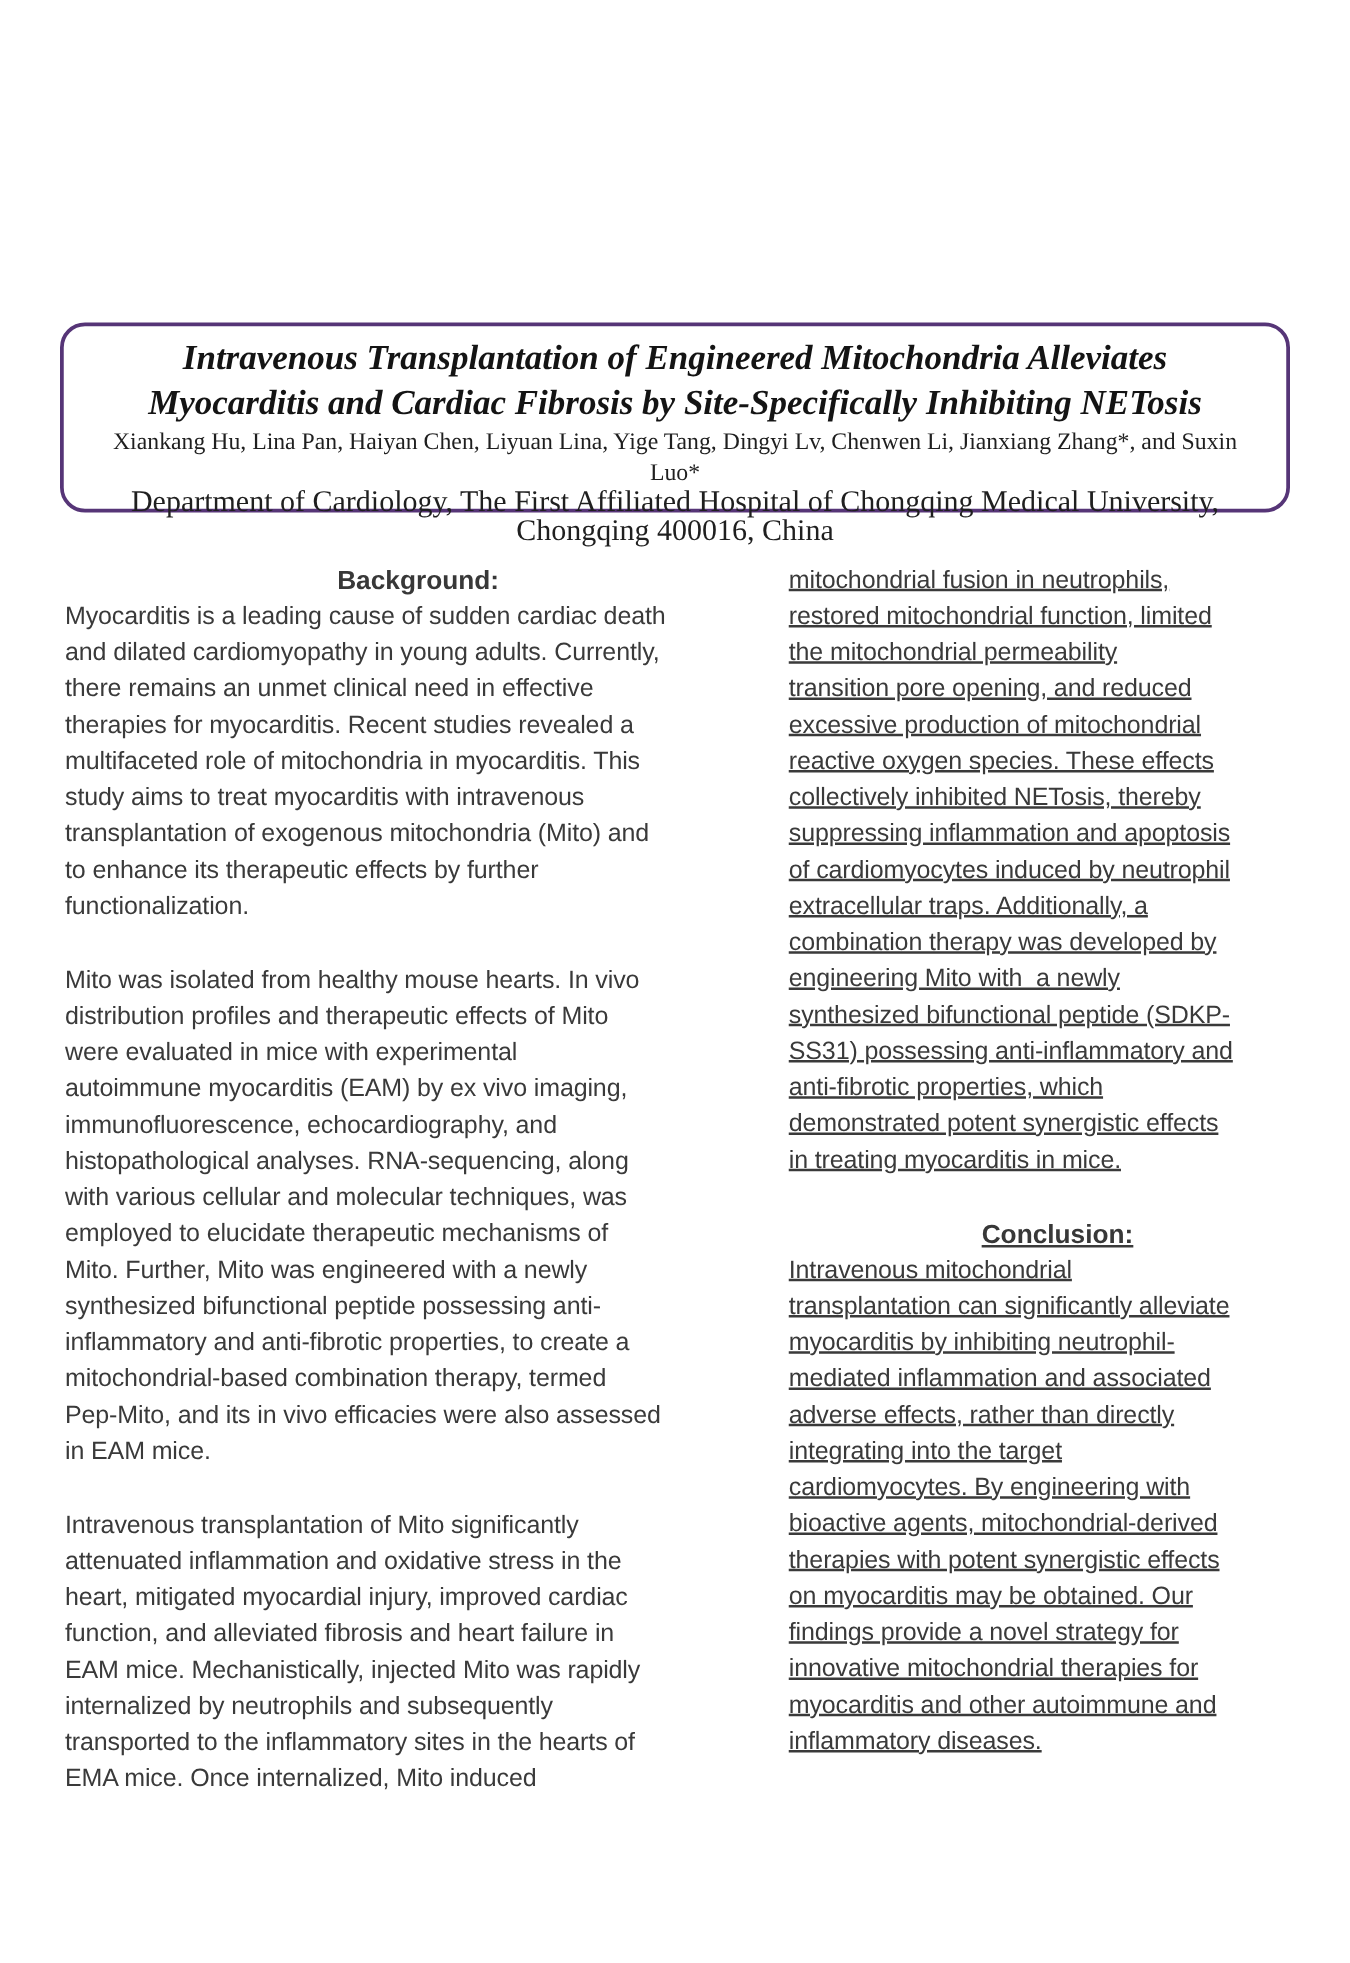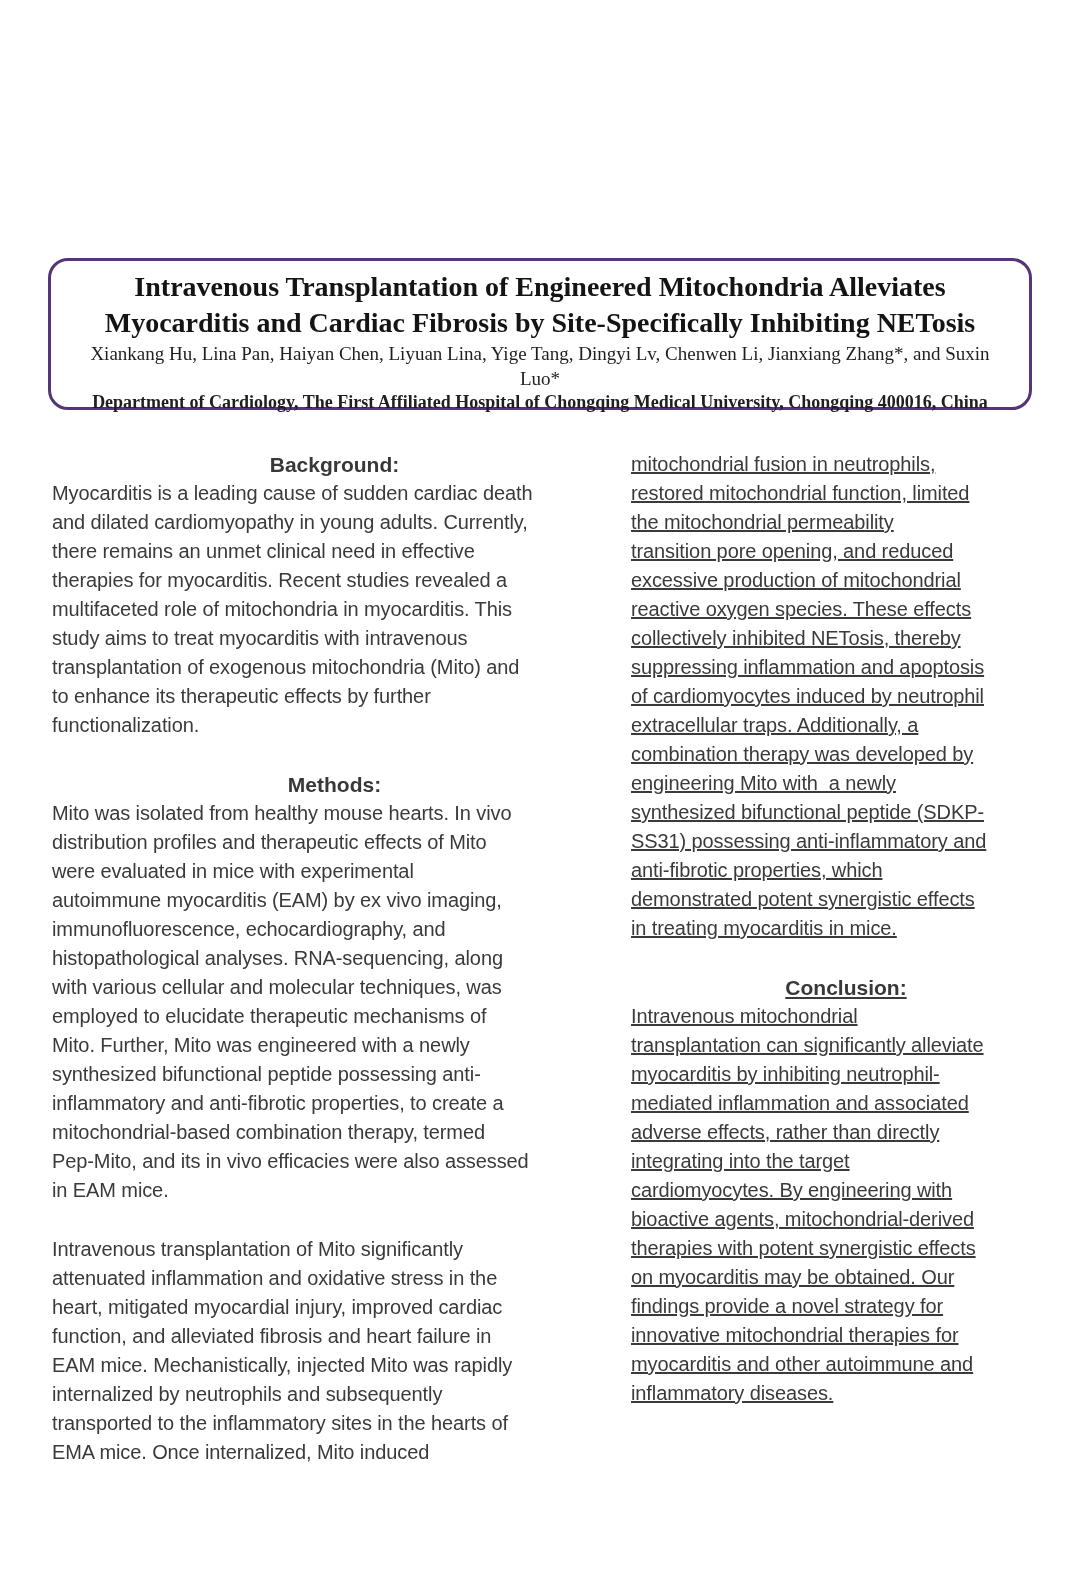--- a/index.html
+++ b/index.html
@@ -30,32 +30,32 @@
     text-align: center;
     background: #ffffff;
     font-family: "Liberation Serif", serif;
   }
   .paper-title {
     font-size: 28px;
     line-height: 36px;
     font-weight: 700;
     color: #141414;
     white-space: pre-line;
+    font-style: italic;
   }
   .paper-authors {
     font-size: 19px;
     line-height: 25px;
     color: #1f1f1f;
     white-space: pre-line;
   }
   .paper-affiliation {
-    font-size: 18px;
+    font-size: 24px;
     line-height: 23px;
     color: #1f1f1f;
-    font-weight: bold;
   }
 
   
   .col {
     position: absolute;
     top: 450px;
   }
   .col-left  { left: 52px;  width: 565px; }
   .col-right { left: 631px; width: 430px; text-decoration: underline; }
 
@@ -95,21 +95,20 @@
 and dilated cardiomyopathy in young adults. Currently,
 there remains an unmet clinical need in effective
 therapies for myocarditis. Recent studies revealed a
 multifaceted role of mitochondria in myocarditis. This
 study aims to treat myocarditis with intravenous
 transplantation of exogenous mitochondria (Mito) and
 to enhance its therapeutic effects by further
 functionalization.</div>
   </div>
   <div class="section">
-    <div class="sec-heading">Methods:</div>
     <div class="sec-body">Mito was isolated from healthy mouse hearts. In vivo
 distribution profiles and therapeutic effects of Mito
 were evaluated in mice with experimental
 autoimmune myocarditis (EAM) by ex vivo imaging,
 immunofluorescence, echocardiography, and
 histopathological analyses. RNA-sequencing, along
 with various cellular and molecular techniques, was
 employed to elucidate therapeutic mechanisms of
 Mito. Further, Mito was engineered with a newly
 synthesized bifunctional peptide possessing anti-

